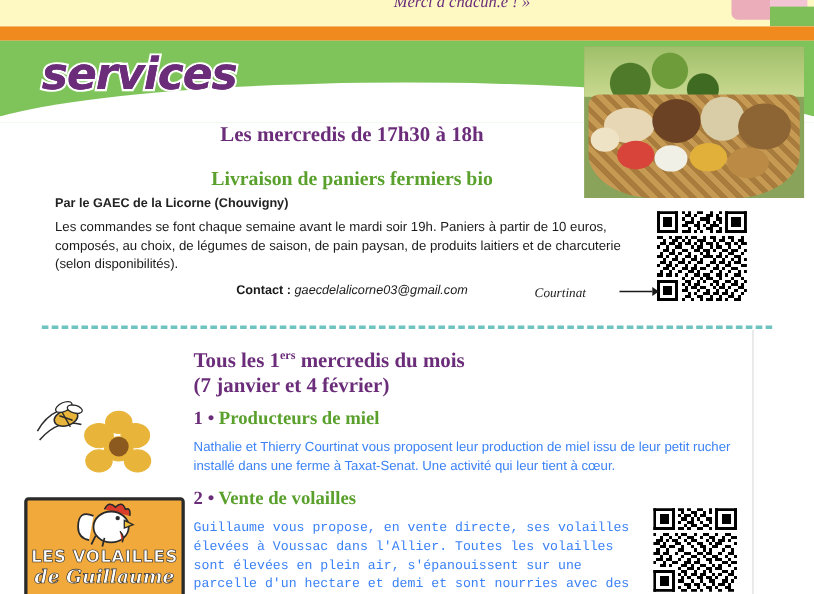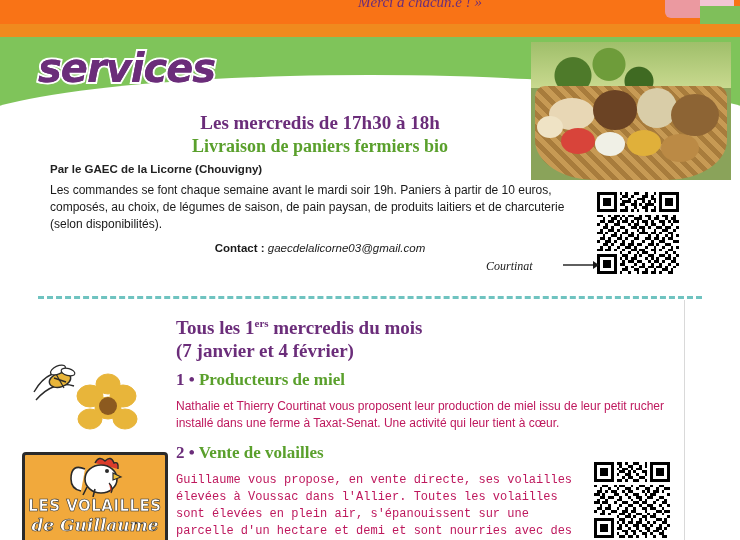--- a/index.html
+++ b/index.html
@@ -14,21 +14,21 @@
     font-family: "Liberation Sans", sans-serif;
     position: relative;
   }
 
   
   .top-strip {
     position: absolute;
     top: 0; left: 0;
     width: 740px;
     height: 24px;
-    background: #f97316;
+    background: #fef9c3;
     overflow: hidden;
   }
   .top-strip .merci {
     position: absolute;
     left: 290px;
     top: -6px;
     width: 260px;
     text-align: center;
     font-family: "Liberation Serif", serif;
     font-style: italic;
@@ -177,21 +177,21 @@
     font-weight: bold;
     font-size: 19px;
     color: #6b2d7a;
   }
   .line-green-bold {
     text-align: center;
     font-family: "Liberation Serif", serif;
     font-weight: bold;
     font-size: 18px;
     color: #5aa02c;
-    margin-top: 2px;
+    margin-top: 18px;
   }
   .line-small-bold {
     font-family: "Liberation Sans", sans-serif;
     font-weight: bold;
     font-size: 11.5px;
     color: #222222;
     margin-top: 6px;
   }
   .para-center {
     font-family: "Liberation Sans", sans-serif;
@@ -273,21 +273,21 @@
     font-weight: bold;
     font-size: 17px;
     color: #5aa02c;
   }
   .item-title .num { color: #6b2d7a; }
   .item-body {
     position: absolute;
     font-family: "Liberation Sans", sans-serif;
     font-size: 12px;
     line-height: 17px;
-    color: #be185d;
+    color: #3b82f6;
   }
 
   
   .honey-ill {
     position: absolute;
     left: 30px;
     top: 356px;
     width: 120px;
     height: 78px;
   }

